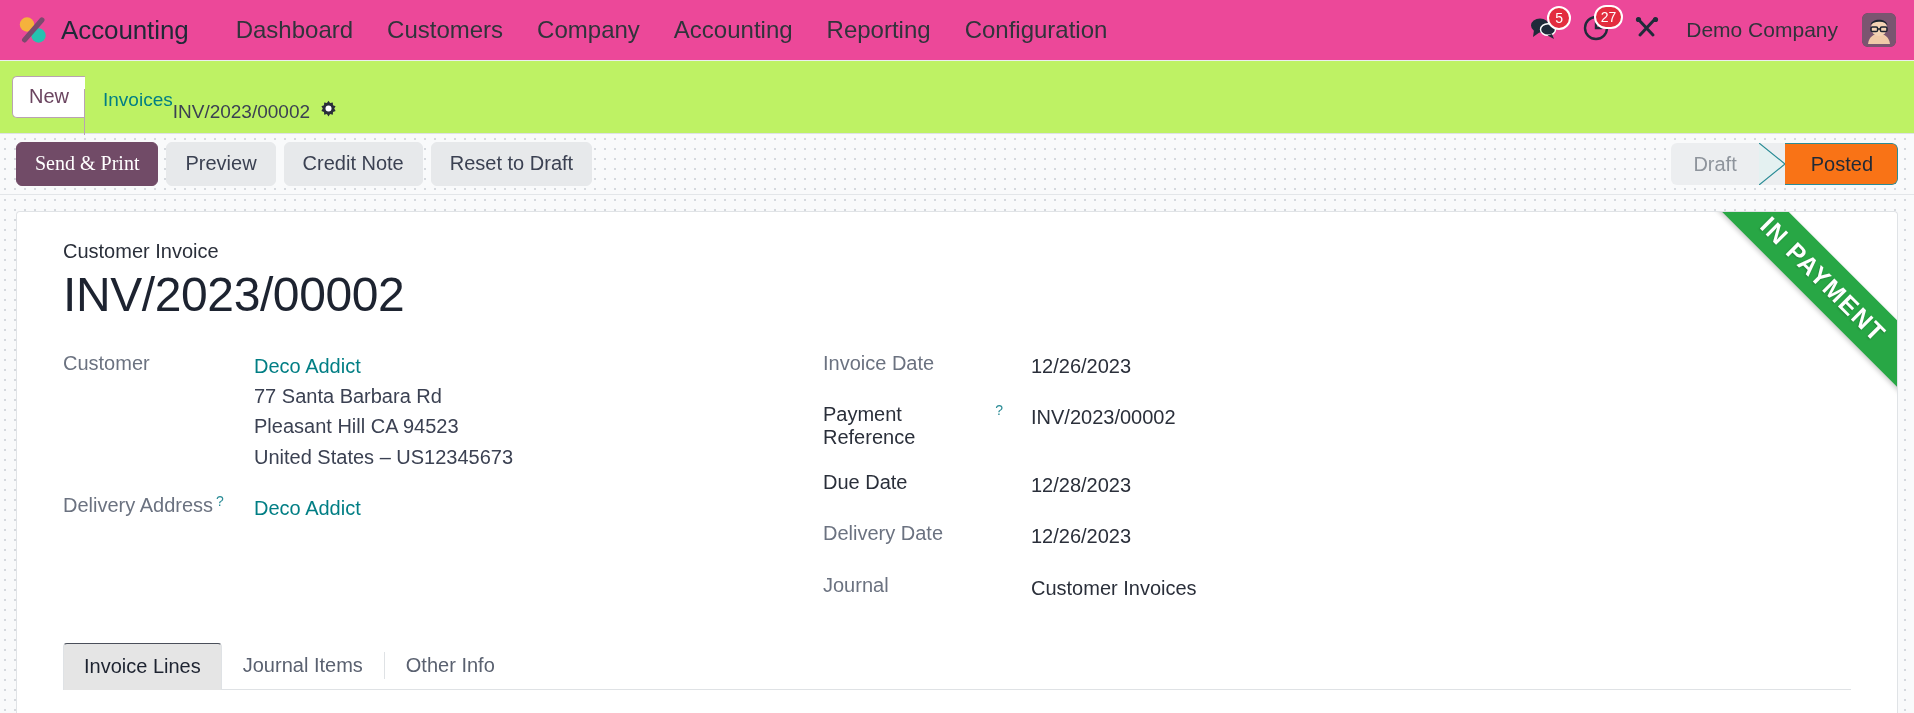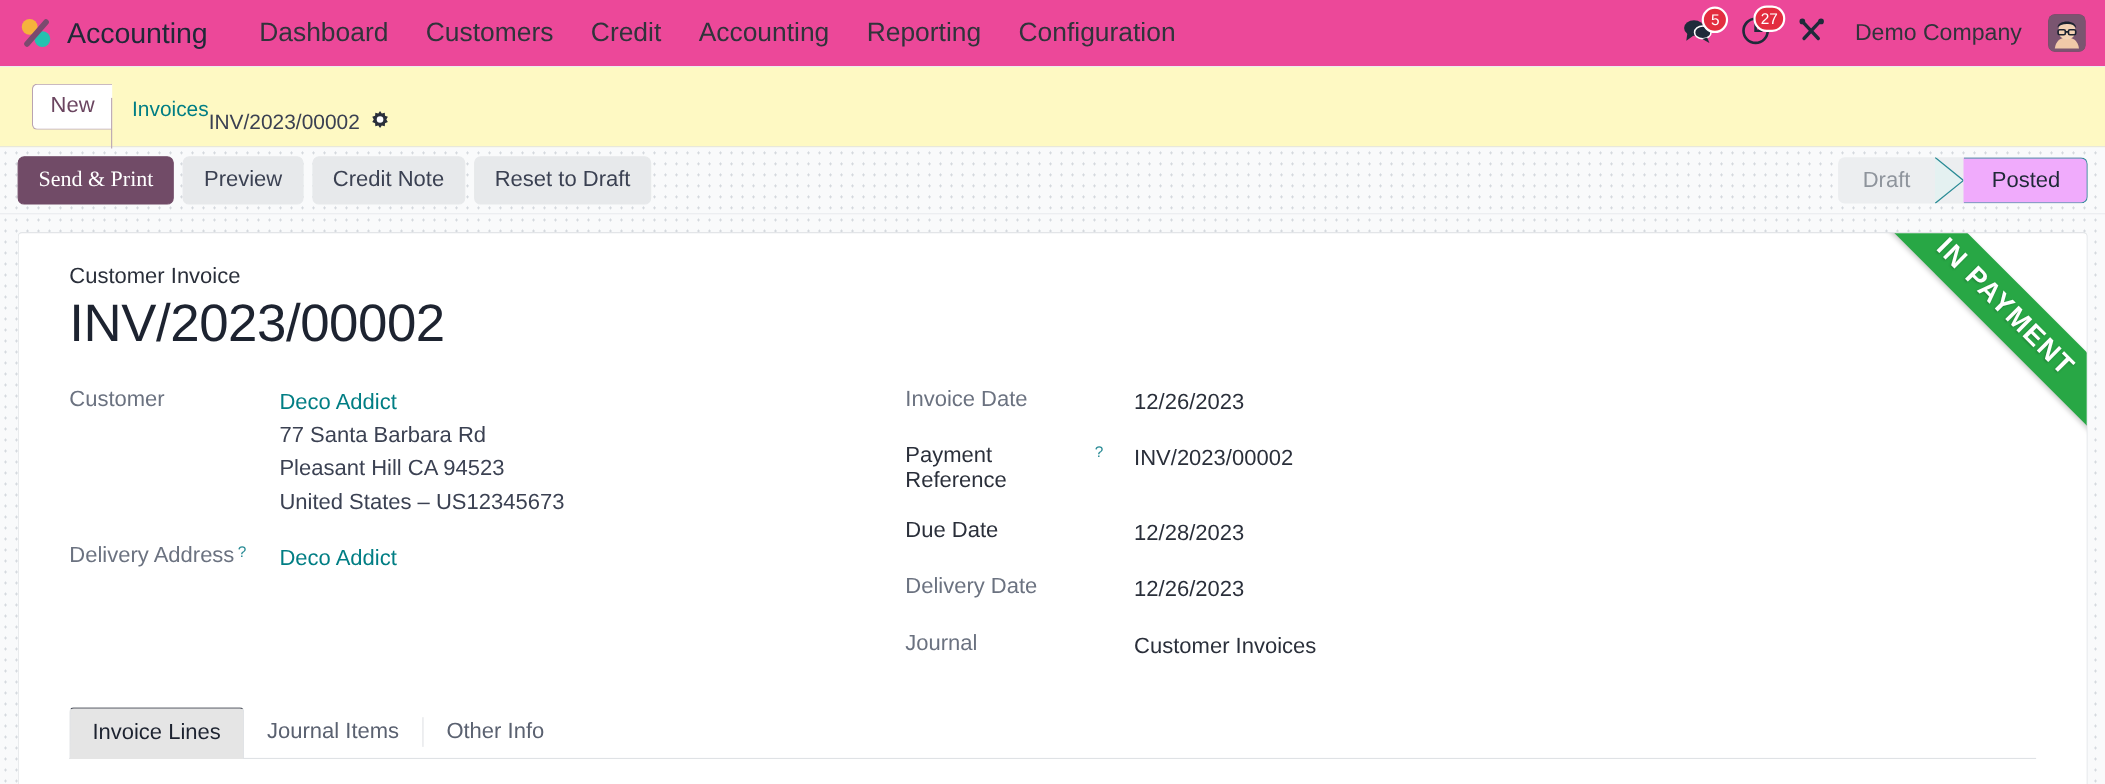--- a/index.html
+++ b/index.html
@@ -69,22 +69,22 @@
     background: #6b4560;
     cursor: pointer;
     display: block;
   }
 
   
   .breadcrumb-bar {
     height: 73px;
     display: flex;
     align-items: center;
-    padding: 0 18px 0 29px;
-    background: #fef9c3;
+    padding: 0 18px 0 12px;
+    background: #bef264;
     border-bottom: 1px solid #dee2e6;
   }
   .btn-new {
     border: 1px solid #b9a3b2;
     border-right: none;
     border-radius: 5px 0 0 5px;
     background: #ffffff;
     color: #6b4560;
     font-size: 20px;
     padding: 7px 16px 8px;
@@ -177,21 +177,21 @@
     display: flex;
     align-items: center;
     padding: 0 22px 0 26px;
     font-size: 20px;
     color: #8e949c;
     cursor: pointer;
     position: relative;
   }
   .status-step.first { padding-left: 22px; }
   .status-step.active {
-    background: #f0abfc;
+    background: #f97316;
     color: #1f2937;
     border: 1px solid #2b8c96;
     border-left: none;
     border-radius: 0 6px 6px 0;
     padding-right: 24px;
   }
   .status-arrow {
     width: 26px;
     align-self: stretch;
     position: relative;
@@ -310,21 +310,21 @@
         <circle cx="22.5" cy="22.5" r="7.2" fill="#25c2b0"></circle>
         <rect x="14.6" y="1.2" width="5.2" height="31.5" rx="2.6" fill="#7b4a6e" transform="rotate(41 17.2 17)"></rect>
       </svg>
     </span>
     <span class="brand-name">Accounting</span>
   </div>
 
   <div class="nav-links">
     <span class="nav-link">Dashboard</span>
     <span class="nav-link">Customers</span>
-    <span class="nav-link">Credit</span>
+    <span class="nav-link">Company</span>
     <span class="nav-link">Accounting</span>
     <span class="nav-link">Reporting</span>
     <span class="nav-link">Configuration</span>
   </div>
 
   <div class="nav-right">
     <div class="icon-badge-wrap">
       <span>
         <svg width="30" height="26" viewBox="0 0 30 26">
           <ellipse cx="12" cy="10.5" rx="9" ry="7" fill="#1f2b3a"></ellipse>

